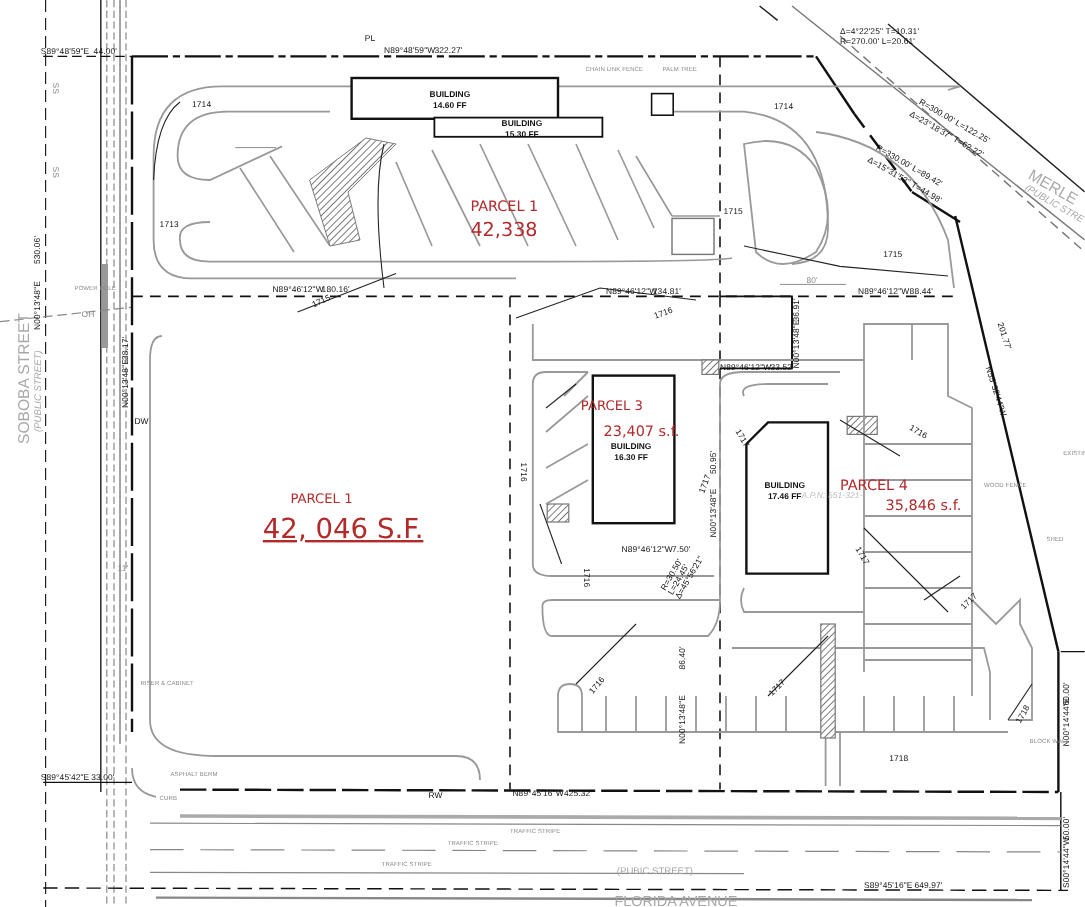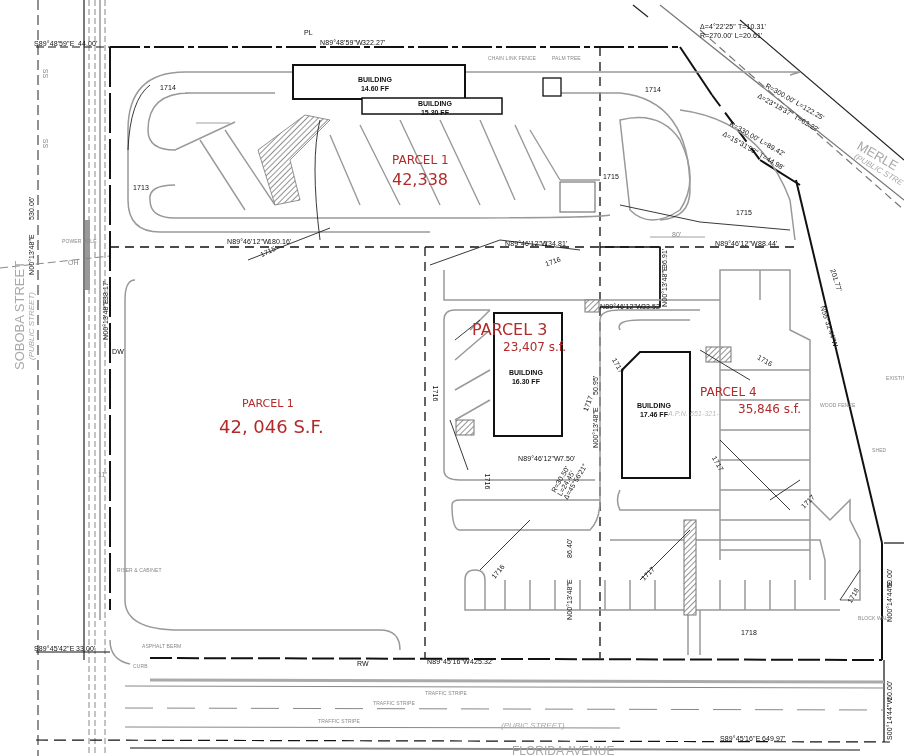--- a/index.html
+++ b/index.html
@@ -1,21 +1,21 @@
 <!DOCTYPE html>
 <html><head>
 <meta charset="utf-8">
 <style>
   html, body { margin: 0; padding: 0; background: #ffffff; }
   body { width: 904px; height: 756px; overflow: hidden; position: relative; font-family: "Liberation Sans", sans-serif; }
   #plan { position: absolute; left: 0; top: 0; width: 904px; height: 756px; }
   .lbl { position: absolute; white-space: nowrap; color: #111; font-family: "Liberation Sans", sans-serif; }
   .tiny { font-size: 7px; letter-spacing: 0.1px; }
   .bld { font-size: 7px; font-weight: bold; text-align: center; line-height: 9px; }
-  .parcel { color: #b22a2a; font-family: "DejaVu Sans", sans-serif; }
+  .parcel { color: #b22a2a; font-family: "DejaVu Sans", sans-serif; margin-top: 12px; }
   .street { color: #a8a8a8; font-family: "Liberation Sans", sans-serif; }
   .rot90 { transform-origin: left top; transform: rotate(-90deg); }
   .gray { color: #888; }
 </style>
 </head>
 <body>
 
 <svg id="plan" viewBox="0 0 904 756" xmlns="http://www.w3.org/2000/svg">
   <defs>
     <pattern id="hatch" width="4" height="4" patternUnits="userSpaceOnUse" patternTransform="rotate(45)">
@@ -157,22 +157,22 @@
 
   <g stroke="#888" fill="none" stroke-width="0.8">
     <line x1="650" y1="237" x2="705" y2="237"></line>
     <line x1="196" y1="123" x2="230" y2="123"></line>
   </g>
 </svg>
 
 <div class="lbl parcel" style="left:392px;top:153px;font-size:12px;">PARCEL 1</div>
 <div class="lbl parcel" style="left:392px;top:170px;font-size:16px;">42,338</div>
 <div class="lbl parcel" style="left:242px;top:397px;font-size:11px;">PARCEL 1</div>
-<div class="lbl parcel" style="left:219px;top:416px;font-size:18px;">42, 046 S.F.</div>
-<div class="lbl parcel" style="left:472px;top:320px;font-size:16px;">PARCEL 3</div>
+<div class="lbl parcel" style="left:219px;top:416px;font-size:23px;text-decoration:underline;">42, 046 S.F.</div>
+<div class="lbl parcel" style="left:484px;top:320px;font-size:11px;">PARCEL 3</div>
 <div class="lbl parcel" style="left:503px;top:340px;font-size:12px;">23,407 s.f.</div>
 <div class="lbl parcel" style="left:700px;top:385px;font-size:12px;">PARCEL 4</div>
 <div class="lbl parcel" style="left:738px;top:402px;font-size:12px;">35,846 s.f.</div>
 
 <div class="lbl bld" style="left:358px;top:75px;">
   <div>BUILDING</div>
   <div>14.60 FF</div>
 </div>
 <div class="lbl bld" style="left:418px;top:99px;">
   <div>BUILDING</div>
@@ -184,21 +184,21 @@
 </div>
 <div class="lbl bld" style="left:637px;top:401px;">
   <div>BUILDING</div>
   <div>17.46 FF</div>
 </div>
 <div class="lbl tiny gray" style="left:668px;top:410px;font-style:italic;color:#bbb;">A.P.N. 551-321-</div>
 
 <div class="lbl street rot90" style="left:12px;top:370px;font-size:13px;">SOBOBA STREET</div>
 <div class="lbl street rot90" style="left:27px;top:360px;font-size:8px;font-style:italic;">(PUBLIC STREET)</div>
 <div class="lbl street" style="left:512px;top:744px;font-size:12px;">FLORIDA AVENUE</div>
-<div class="lbl street" style="left:501px;top:721px;font-size:8px;font-style:italic;">(PUBIC STREET)</div>
+<div class="lbl street" style="left:514px;top:721px;font-size:8px;">(PUBIC STREET)</div>
 <div class="lbl street" style="left:862px;top:138px;font-size:13px;transform:rotate(30deg);transform-origin:left top;">MERLE</div>
 <div class="lbl street" style="left:857px;top:152px;font-size:8px;font-style:italic;transform:rotate(30deg);transform-origin:left top;">(PUBLIC STRE</div>
 
 <div class="lbl tiny" style="left:34px;top:40px;">S89°48'59"E</div>
 <div class="lbl tiny" style="left:78px;top:40px;">44.00'</div>
 <div class="lbl tiny" style="left:304px;top:29px;">PL</div>
 <div class="lbl tiny" style="left:320px;top:39px;">N89°48'59"W</div>
 <div class="lbl tiny" style="left:362px;top:39px;">322.27'</div>
 
 <div class="lbl tiny" style="left:227px;top:238px;">N89°46'12"W</div>

